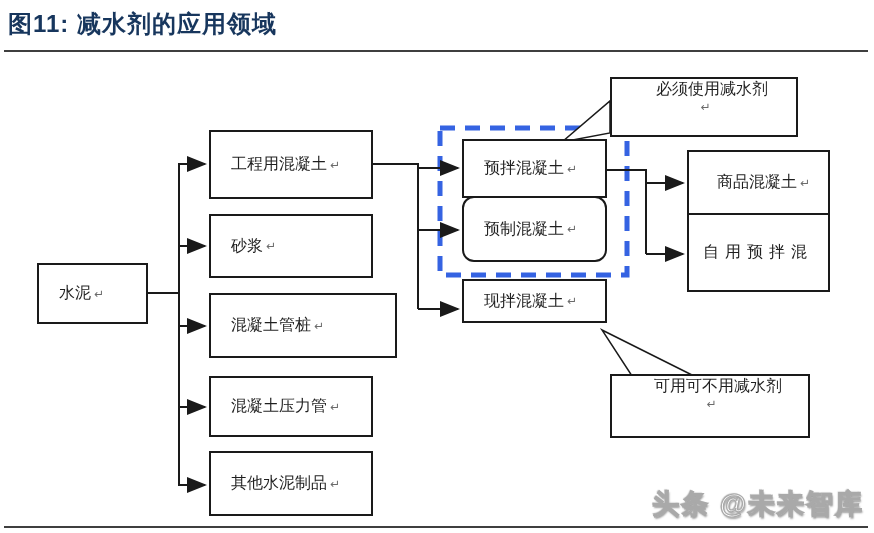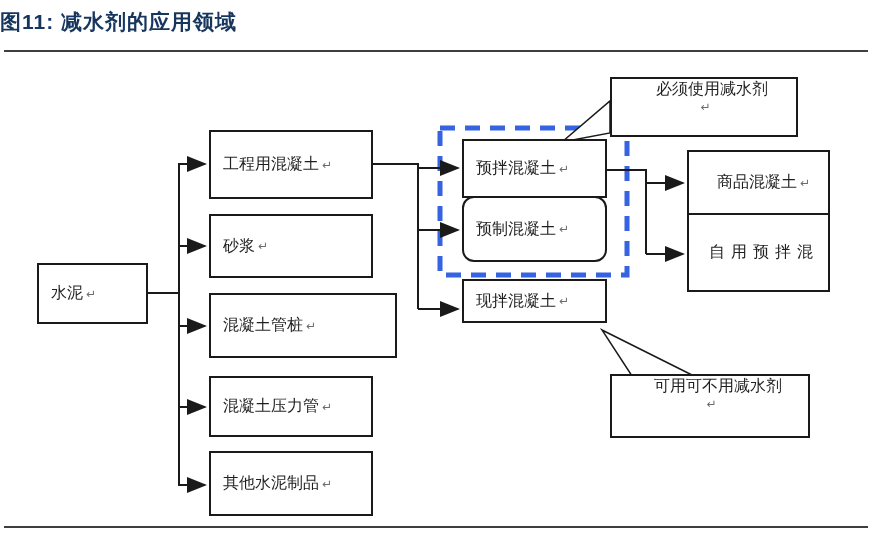--- a/index.html
+++ b/index.html
@@ -4,37 +4,37 @@
 <style>
   html,body{margin:0;padding:0;background:#ffffff;}
   #canvas{
     position:relative;
     width:874px;height:533px;
     background:#ffffff;
     font-family:"Liberation Sans","DejaVu Sans",sans-serif;
     overflow:hidden;
   }
   .title{
-    position:absolute;left:0;top:8px;
-    font-size:21px;font-weight:bold;color:#17365d;
+    position:absolute;left:8px;top:8px;
+    font-size:24px;font-weight:bold;color:#17365d;
     letter-spacing:1px;white-space:nowrap;
   }
   .hrule{position:absolute;left:4px;width:864px;height:2px;background:#3f3f3f;}
   .rule-top{top:50px;}
   .rule-bottom{top:526px;}
   svg.wires{position:absolute;left:0;top:0;z-index:2;}
   .node{
     position:absolute;z-index:3;
     background:#ffffff;border:2px solid #1a1a1a;
     box-sizing:border-box;
     display:flex;align-items:center;
     font-size:16px;color:#1f1f1f;
     white-space:nowrap;
   }
-  .node .lbl{padding-left:12px;}
+  .node .lbl{padding-left:20px;}
   .node .mark{color:#6b6b6b;font-size:12px;margin-left:3px;}
   .callout{z-index:4;flex-direction:column;}
   .spread .lbl{letter-spacing:6px;}
   .watermark{
     position:absolute;right:10px;top:486px;z-index:5;
     font-size:27px;font-weight:bold;letter-spacing:2px;
     color:#ffffff;
     -webkit-text-stroke:1.2px #a9a9a9;
     text-shadow:1px 2px 2px #9c9c9c, -1px -1px 1px #c9c9c9;
     white-space:nowrap;
@@ -121,26 +121,27 @@
   <div class="node" style="left:462px;top:279px;width:145px;height:44px;">
     <span class="lbl">现拌混凝土</span>
     <span class="mark">↵</span>
   </div>
 
   <div class="node" style="left:687px;top:150px;width:143px;height:65px;">
     <span class="lbl" style="padding-left:28px;font-family:Liberation Serif, serif;">商品混凝土</span>
     <span class="mark">↵</span>
   </div>
   <div class="node spread" style="left:687px;top:213px;width:143px;height:79px;">
-    <span class="lbl" style="padding-left:20px;">自用预拌混</span>
+    <span class="lbl" style="padding-left:14px;">自用预拌混</span>
   </div>
 
   <div class="node callout" style="left:610px;top:77px;width:188px;height:60px;">
     <span class="lbl" style="padding-left:16px;">必须使用减水剂</span>
     <span class="mark">↵</span>
   </div>
   <div class="node callout" style="left:610px;top:374px;width:200px;height:64px;">
     <span class="lbl" style="padding-left:16px;">可用可不用减水剂</span>
     <span class="mark">↵</span>
   </div>
 
+  <div class="watermark">头条 @未来智库</div>
 
 </div>
 
 </body></html>

